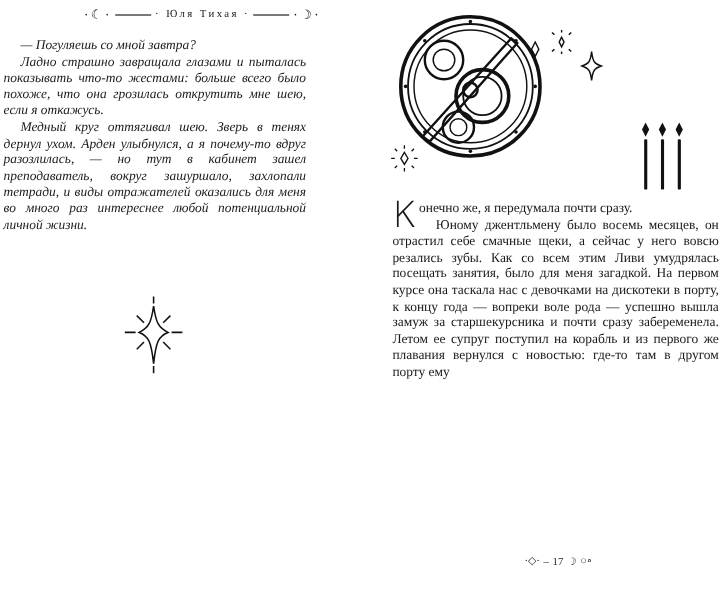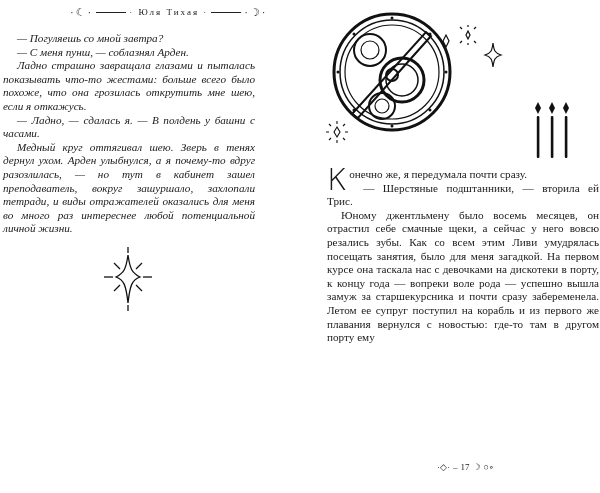--- a/index.html
+++ b/index.html
@@ -29,23 +29,21 @@
 
 <div class="page left">
   <div class="running-head">
     <span class="orn">·☾·</span><span class="rule"></span>·
     <span>Юля Тихая</span>
     ·<span class="rule"></span><span class="orn">·☽·</span>
   </div>
 
   <div class="text">
     <p>— Погуляешь со мной завтра?</p>
-    <p>— С меня пунш, — соблазнял Арден.</p>
     <p>Ладно страшно завращала глазами и пыталась показывать что-то жестами: больше всего было похоже, что она грозилась открутить мне шею, если я откажусь.</p>
-    <p>— Ладно, — сдалась я. — В полдень у башни с часами.</p>
     <p>Медный круг оттягивал шею. Зверь в тенях дернул ухом. Арден улыбнулся, а я почему-то вдруг разозлилась, — но тут в кабинет зашел преподаватель, вокруг зашуршало, захлопали тетради, и виды отражателей оказались для меня во много раз интереснее любой потенциальной личной жизни.</p>
   </div>
 
   <svg class="star" width="56" height="70" viewBox="0 0 56 70">
     <g stroke="#111" stroke-width="1.3" fill="none">
       <path d="M28 10 C30 24 32 28 40 32 C32 35 30 40 28 58 C26 40 24 35 16 32 C24 28 26 24 28 10 Z"></path>
       <line x1="28" y1="2" x2="28" y2="8"></line>
         <line x1="28" y1="60" x2="28" y2="66"></line>
       <line x1="4" y1="32" x2="13" y2="32"></line>
         <line x1="43" y1="32" x2="52" y2="32"></line>
@@ -106,21 +104,20 @@
         <rect x="4.8" y="14" width="2.6" height="42" rx="1"></rect>
       <path d="M20 0 L23 6 L20 12 L17 6 Z"></path>
         <rect x="18.8" y="14" width="2.6" height="42" rx="1"></rect>
       <path d="M34 0 L37 6 L34 12 L31 6 Z"></path>
         <rect x="32.8" y="14" width="2.6" height="42" rx="1"></rect>
     </g>
   </svg>
 
   <div class="text">
     <p class="noind"><span class="dropcap">К</span><span>онечно же, я передумала почти сразу.</span></p>
-    <p>— Шерстяные подштанники, — вторила ей Трис.</p>
     <p>Юному джентльмену было восемь месяцев, он отрастил себе смачные щеки, а сейчас у него вовсю резались зубы. Как со всем этим Ливи умудрялась посещать занятия, было для меня загадкой. На первом курсе она таскала нас с девочками на дискотеки в порту, к концу года — вопреки воле рода — успешно вышла замуж за старшекурсника и почти сразу забеременела. Летом ее супруг поступил на корабль и из первого же плавания вернулся с новостью: где-то там в другом порту ему</p>
   </div>
 
   <div class="folio-wrap">
     <span>·◇·</span>
     <span>–</span>
     <span>17</span>
     <span>☽</span>
     <span>○∘</span>
   </div>

